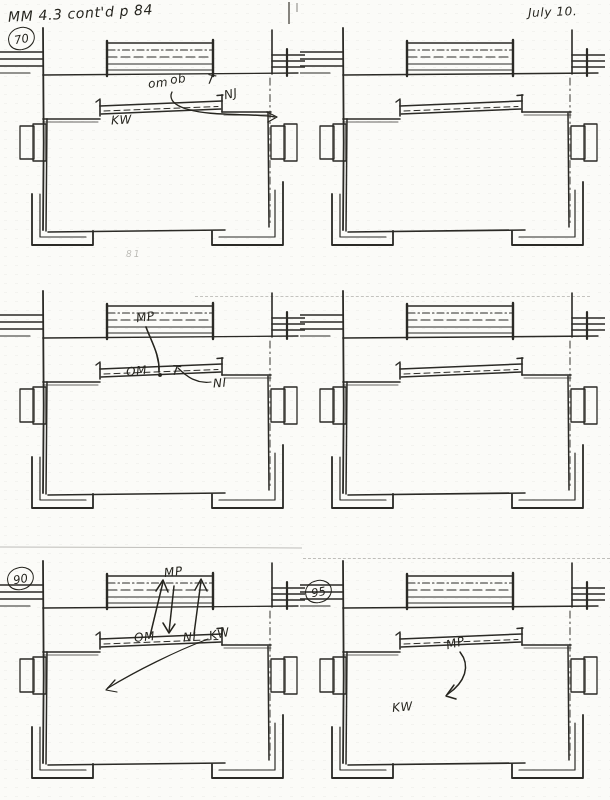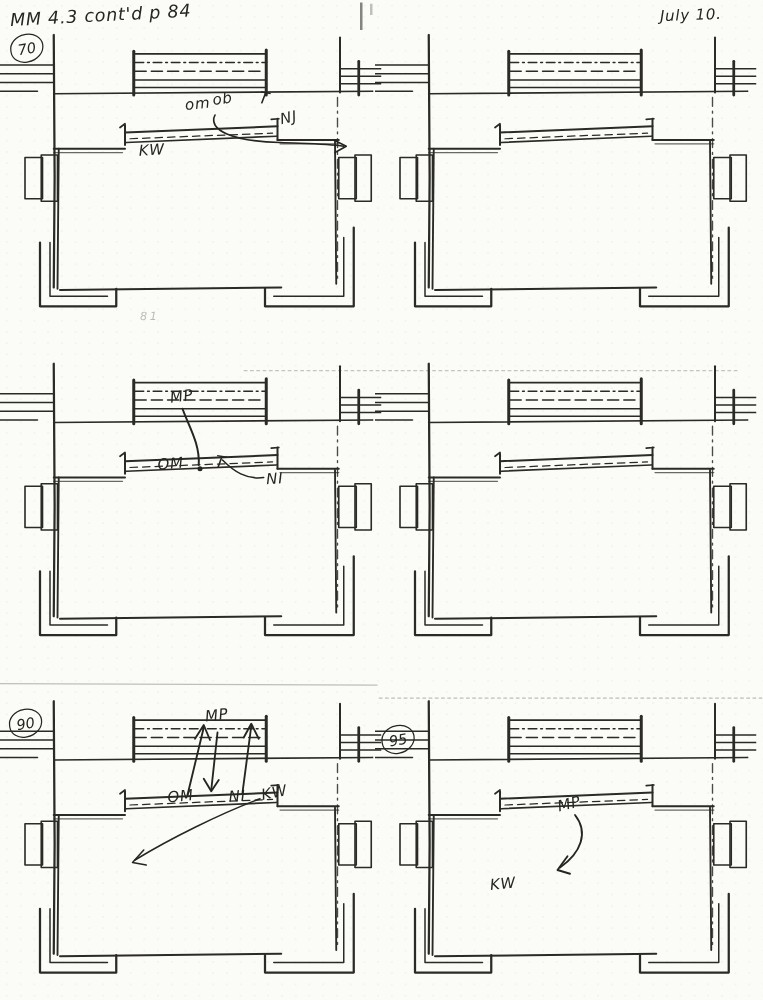--- a/index.html
+++ b/index.html
@@ -34,21 +34,21 @@
     color:#26251f;
   }
   .panel{position:absolute;width:305px;height:258px;}
   .panel svg{position:absolute;left:0;top:0;}
   .ann{pointer-events:none;}
   .sep{position:absolute;height:0;border-top:1px solid rgba(70,68,60,.55);}
   .sep.dash{border-top-style:dashed;}
   .tick{position:absolute;width:1.5px;background:rgba(70,68,60,.65);}
   .pencil{
     position:absolute;font-size:9px;font-style:italic;
-    color:#55524a;opacity:.38;letter-spacing:2px;
+    color:#55524a;opacity:.38;letter-spacing:2px;margin-left:14px;
   }
 </style>
 </head>
 <body>
 
 <div class="sheet">
 
   <span class="hand big" style="left:8px;top:6px;transform:rotate(-3deg);font-size:14px;">MM 4.3 cont'd p 84</span>
   <span class="hand" style="left:528px;top:6px;transform:rotate(-2deg);">July 10.</span>
 

